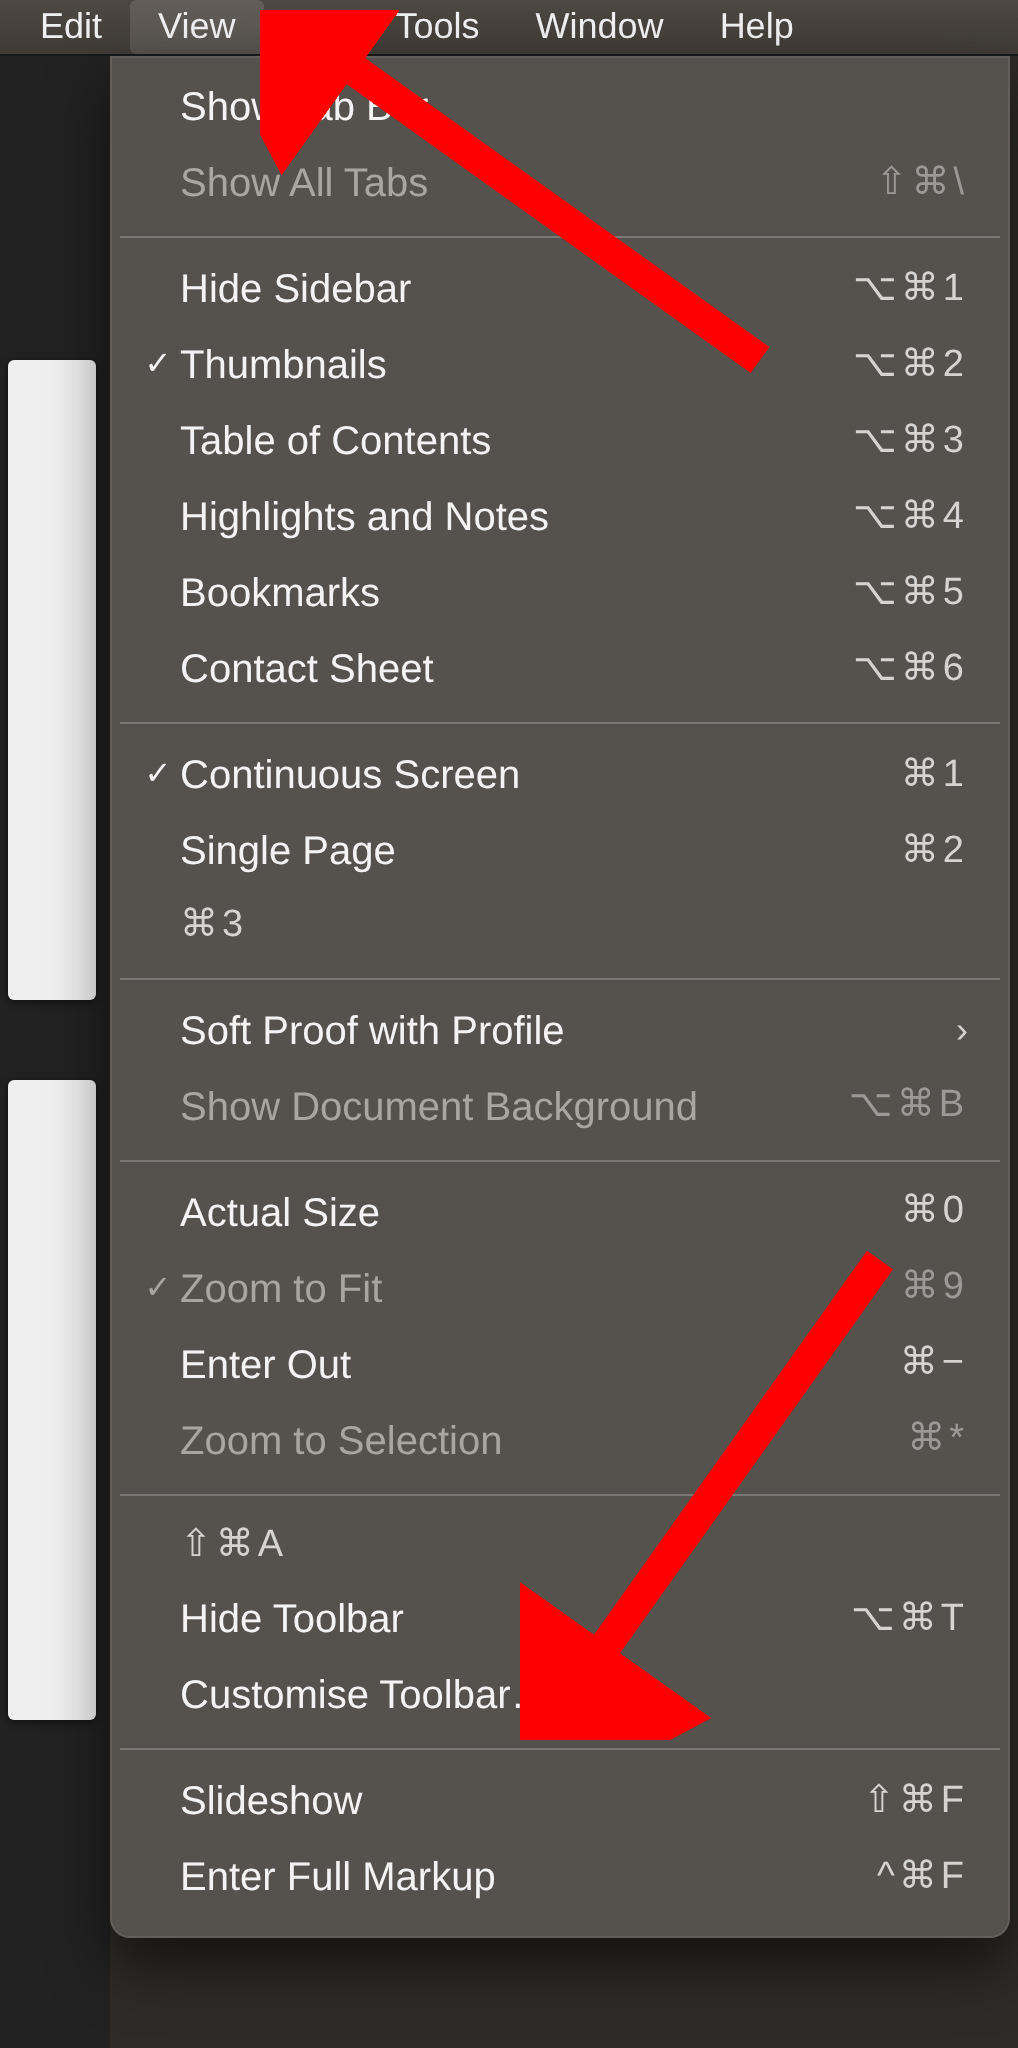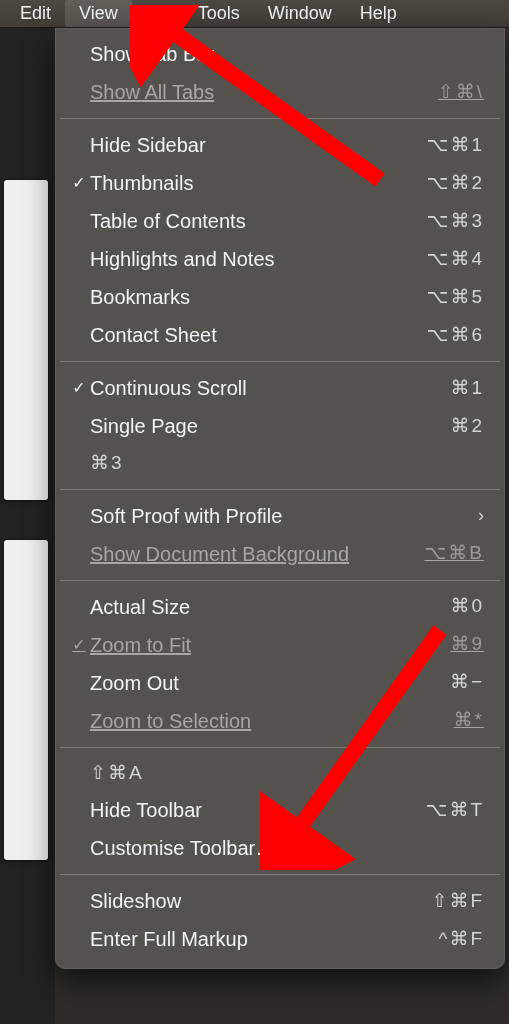--- a/index.html
+++ b/index.html
@@ -43,21 +43,21 @@
     color: #f3f3f3;
     font-size: 20px;
   }
   .dropdown .row {
     display: flex;
     align-items: center;
     padding: 4px 20px 4px 12px;
     line-height: 1.5;
     cursor: default;
   }
-  .dropdown .row.disabled { color: #a9a6a2; text-decoration: underline; }
+  .dropdown .row.disabled { color: #a9a6a2; }
   .dropdown .check {
     width: 22px;
     text-align: center;
     font-size: 16px;
     color: #f3f3f3;
   }
   .dropdown .row.disabled .check { color: #a9a6a2; }
   .dropdown .label { flex: 1; }
   .dropdown .shortcut {
     font-size: 19px;
@@ -151,21 +151,21 @@
       <span class="shortcut">⌥⌘5</span>
     </div>
     <div class="row">
       <span class="check"></span>
       <span class="label">Contact Sheet</span>
       <span class="shortcut">⌥⌘6</span>
     </div>
     <div class="sep"></div>
     <div class="row">
       <span class="check">✓</span>
-      <span class="label">Continuous Scroll</span>
+      <span class="label">Continuous Screen</span>
       <span class="shortcut">⌘1</span>
     </div>
     <div class="row">
       <span class="check"></span>
       <span class="label">Single Page</span>
       <span class="shortcut">⌘2</span>
     </div>
     <div class="row">
       <span class="check"></span>
       <span class="shortcut">⌘3</span>
@@ -187,21 +187,21 @@
       <span class="label">Actual Size</span>
       <span class="shortcut">⌘0</span>
     </div>
     <div class="row disabled">
       <span class="check">✓</span>
       <span class="label">Zoom to Fit</span>
       <span class="shortcut">⌘9</span>
     </div>
     <div class="row">
       <span class="check"></span>
-      <span class="label">Zoom Out</span>
+      <span class="label">Enter Out</span>
       <span class="shortcut">⌘−</span>
     </div>
     <div class="row disabled">
       <span class="check"></span>
       <span class="label">Zoom to Selection</span>
       <span class="shortcut">⌘*</span>
     </div>
     <div class="sep"></div>
     <div class="row">
       <span class="check"></span>

